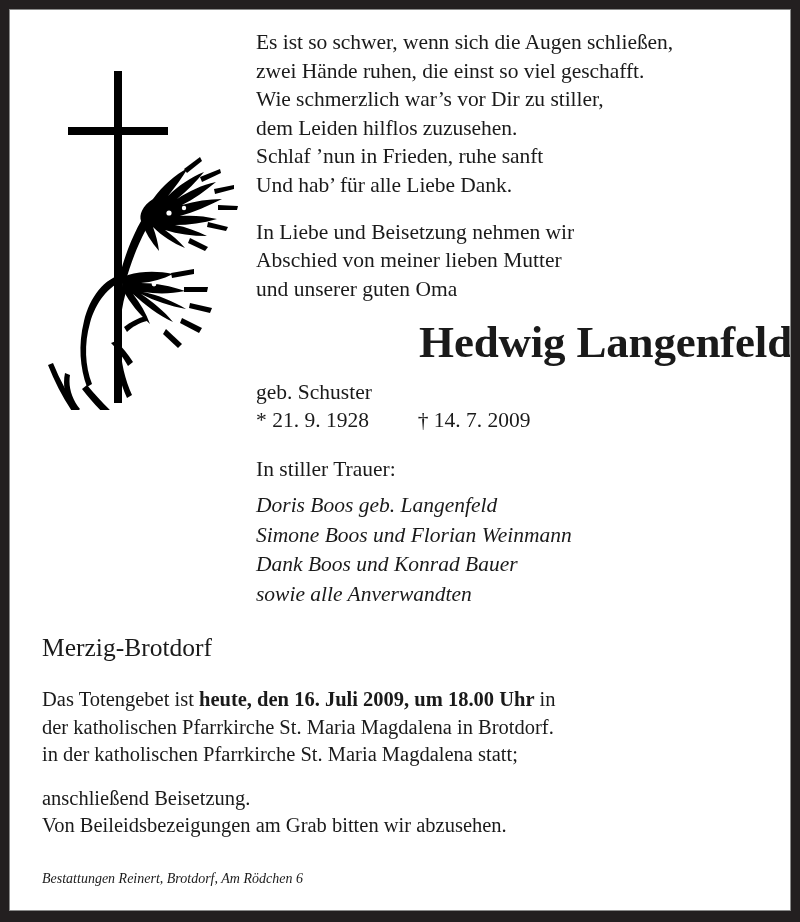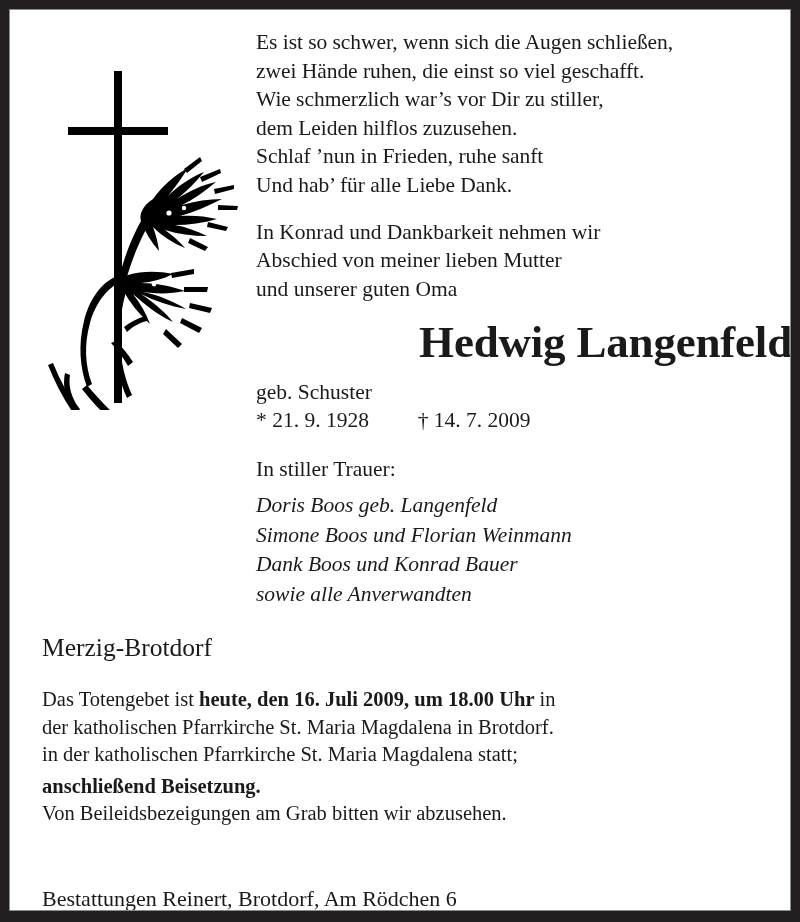--- a/index.html
+++ b/index.html
@@ -122,30 +122,31 @@
 
   .arrangements {
     position: absolute;
     left: 32px;
     top: 676px;
     width: 716px;
     font-size: 20.5px;
     line-height: 27.5px;
   }
   .arrangements .ln { white-space: nowrap; }
-  .arrangements .spaced { display: block; margin-top: 4px; font-weight: bold; }
+  .arrangements .spaced { display: block; margin-top: 16px; }
   .arrangements b { font-weight: bold; }
 
   .undertaker {
     position: absolute;
     left: 32px;
-    top: 876px;
-    font-size: 22px;
+    top: 856px;
+    font-size: 14px;
     line-height: 26px;
     white-space: nowrap;
+    font-style: italic;
   }
 </style>
 </head>
 <body>
 
 <div class="notice">
   <div class="frame-inner">
     <div class="sheet">
 
       <div class="emblem">
@@ -213,21 +214,21 @@
         <div class="verse">
           <div class="ln">Es ist so schwer, wenn sich die Augen schließen,</div>
           <div class="ln">zwei Hände ruhen, die einst so viel geschafft.</div>
           <div class="ln">Wie schmerzlich war’s vor Dir zu stiller,</div>
           <div class="ln">dem Leiden hilflos zuzusehen.</div>
           <div class="ln">Schlaf ’nun in Frieden, ruhe sanft</div>
           <div class="ln">Und hab’ für alle Liebe Dank.</div>
         </div>
 
         <div class="dedication">
-          <div class="ln">In Konrad und Dankbarkeit nehmen wir</div>
+          <div class="ln">In Liebe und Beisetzung nehmen wir</div>
           <div class="ln">Abschied von meiner lieben Mutter</div>
           <div class="ln">und unserer guten Oma</div>
         </div>
 
         <div class="deceased-name">Hedwig Langenfeld</div>
 
         <div class="maiden-name">geb. Schuster</div>
 
         <div class="life-dates">
           <span>*</span>

